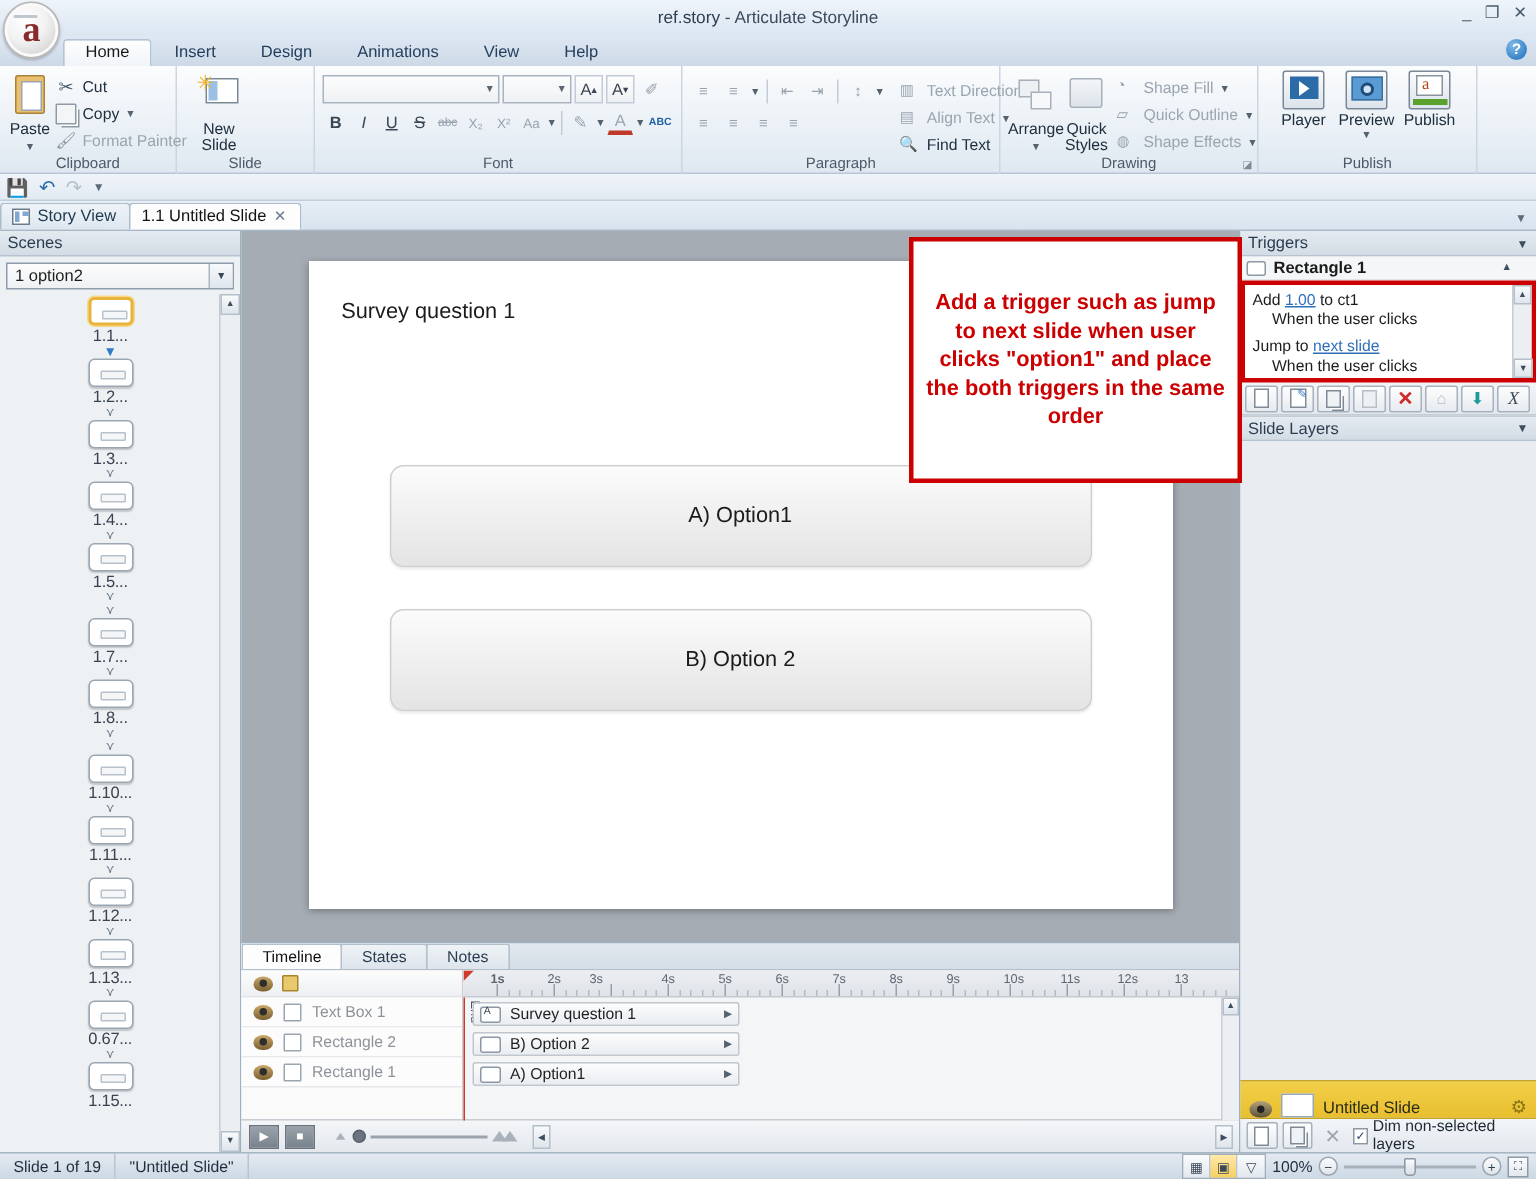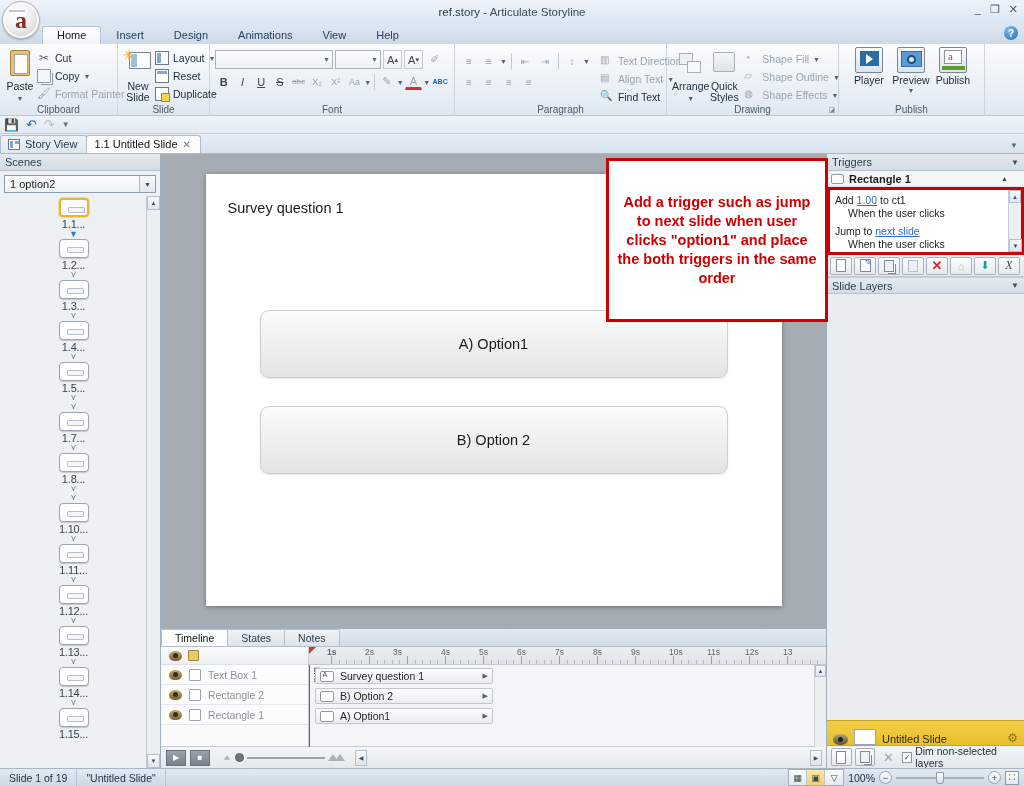--- a/index.html
+++ b/index.html
@@ -467,35 +467,20 @@
       <div class="gbody">
         <div class="bigbtn">
           <div class="bigicon">
             <div style="position:absolute;left:6px;top:3px;width:22px;height:17px;background:#fff;border:1px solid #7b8794;"></div>
             <div style="position:absolute;left:8px;top:5px;width:6px;height:13px;background:#9cc0e4;"></div>
             <div style="position:absolute;left:0px;top:0px;color:#f0b429;font-size:14px;line-height:12px;">✳</div>
           </div>
           <span>New</span>
           <span>Slide</span>
         </div>
-        <div class="smlist">
-          <div class="smbtn">
-            <span class="smicon ic-layout"></span>
-            <span>Layout</span>
-            <span class="caretd">▼</span>
-          </div>
-          <div class="smbtn">
-            <span class="smicon ic-reset"></span>
-            <span>Reset</span>
-          </div>
-          <div class="smbtn">
-            <span class="smicon ic-dup"></span>
-            <span>Duplicate</span>
-          </div>
-        </div>
       </div>
       <div class="glabel">Slide</div>
     </div>
 
     <div class="rgroup" style="width:245px">
       <div style="padding-top:3px">
         <div class="fontrow1">
           <div class="combo" style="width:118px">
             <span class="cv"></span>
             <span class="ca">▼</span>
@@ -596,21 +581,21 @@
           <span>Styles</span>
         </div>
         <div class="shapecol">
           <div class="smbtn dis">
             <span class="smicon" style="color:#9aa5b0;font-size:10px">◔</span>
             <span>Shape Fill</span>
             <span class="caretd">▼</span>
           </div>
           <div class="smbtn dis">
             <span class="smicon" style="color:#9aa5b0;font-size:10px">▱</span>
-            <span>Shape Outline</span>
+            <span>Quick Outline</span>
             <span class="caretd">▼</span>
           </div>
           <div class="smbtn dis">
             <span class="smicon" style="color:#9aa5b0;font-size:10px">◍</span>
             <span>Shape Effects</span>
             <span class="caretd">▼</span>
           </div>
         </div>
       </div>
       <div class="glabel">Drawing</div>
@@ -728,21 +713,21 @@
             <div class="thumblbl">1.12...</div>
           </div>
           <div class="connector" style="text-align: center;">⋎</div>
           <div class="thumbitem">
             <div class="thumbbox"></div>
             <div class="thumblbl">1.13...</div>
           </div>
           <div class="connector" style="text-align: center;">⋎</div>
           <div class="thumbitem">
             <div class="thumbbox"></div>
-            <div class="thumblbl">1.14...</div>
+            <div class="thumblbl">0.67...</div>
           </div>
           <div class="connector" style="text-align: center;">⋎</div>
           <div class="thumbitem">
             <div class="thumbbox"></div>
             <div class="thumblbl">1.15...</div>
           </div>
         </div>
       <div class="thumbscroll">
         <div class="sbtn">▲</div>
         <div class="sbtn">▼</div>

